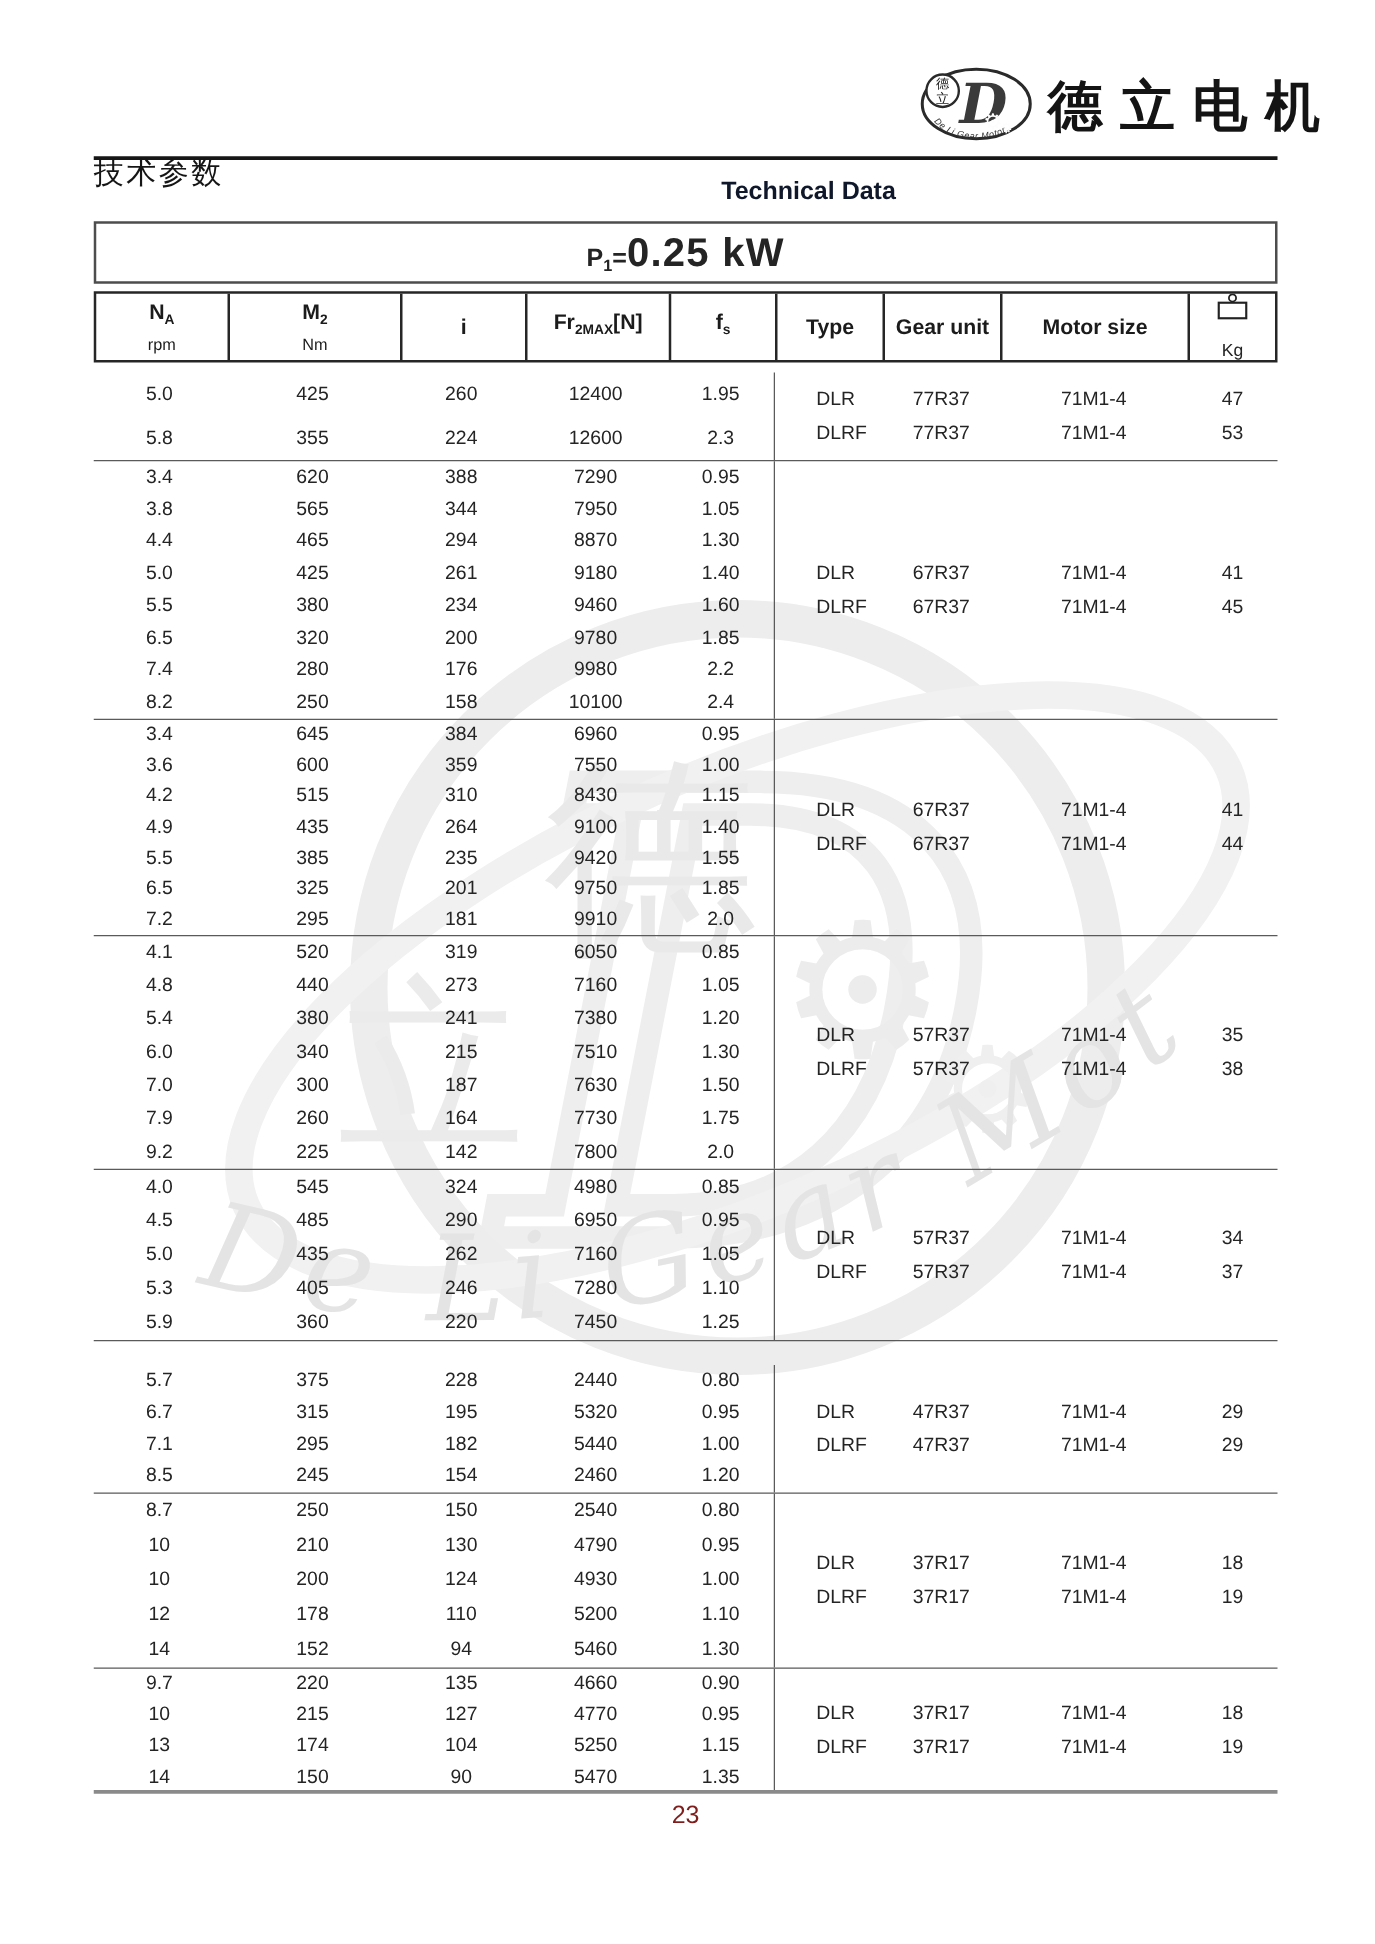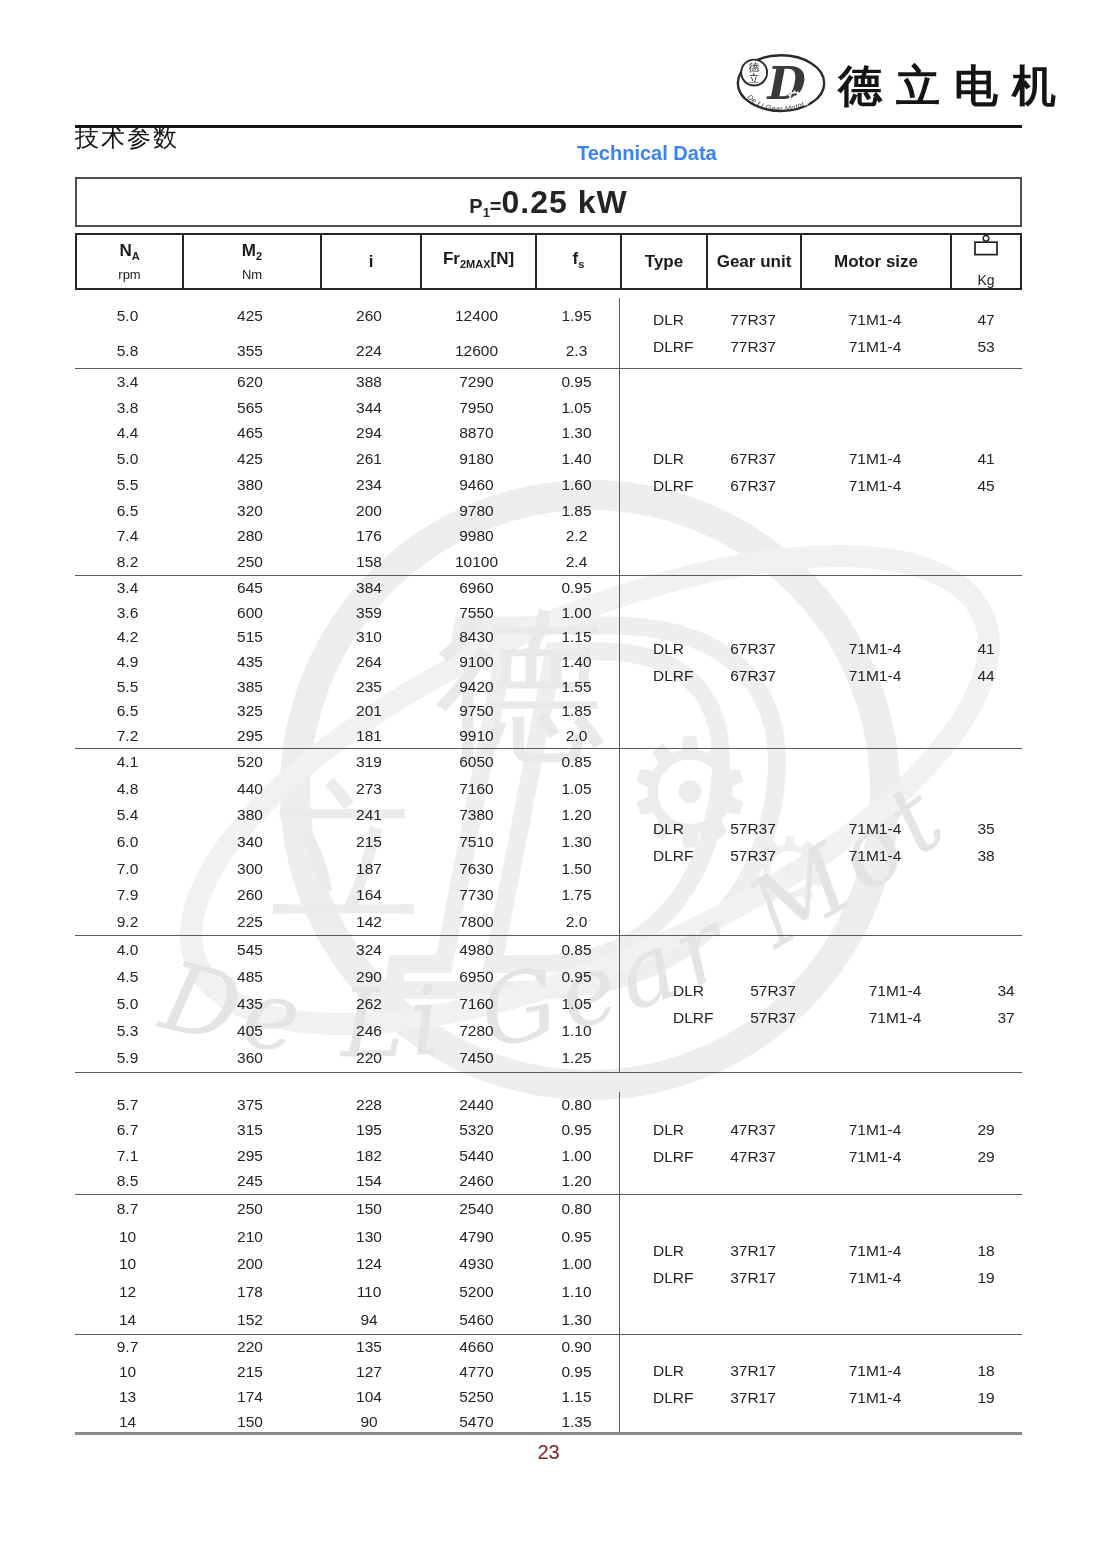--- a/index.html
+++ b/index.html
@@ -7,21 +7,21 @@
         font-family:"Liberation Sans","DejaVu Sans",sans-serif;color:#242424;overflow:hidden;}
   .wm{position:absolute;left:0;top:0;z-index:0;pointer-events:none;}
   .layer{position:absolute;inset:0;z-index:1;}
 
   
   .logo-svg{position:absolute;left:733px;top:50px;}
   .brand{position:absolute;left:838px;top:52px;font-family:"DejaVu Serif","Liberation Serif",serif;
          font-weight:bold;font-size:44px;letter-spacing:14px;color:#141414;line-height:68px;}
   .top-rule{position:absolute;left:75px;top:125px;width:947px;height:3px;background:#161616;}
   .section-cn{position:absolute;left:75px;top:122px;font-size:24px;color:#151515;letter-spacing:2px;}
-  .section-en{position:absolute;left:577px;top:142px;font-size:20px;font-weight:bold;color:#3b82f6;}
+  .section-en{position:absolute;left:577px;top:142px;font-size:20px;font-weight:bold;color:#0f172a;}
 
   
   .power-box{position:absolute;left:75px;top:177px;width:947px;height:50px;box-sizing:border-box;
              border:2px solid #4d4d4d;text-align:center;line-height:46px;}
   .p-small{font-size:20px;font-weight:bold;}
   .power-box sub{font-size:13px;font-weight:bold;}
   .p-big{font-size:32px;font-weight:bold;letter-spacing:1px;}
 
   
   .thead{position:absolute;left:75px;top:233px;width:947px;height:57px;display:flex;
@@ -370,21 +370,21 @@
               <div class="vcell v3">35</div>
             </div>
             <div class="vrow">
               <div class="vcell v0">DLRF</div>
               <div class="vcell v1">57R37</div>
               <div class="vcell v2">71M1-4</div>
               <div class="vcell v3">38</div>
             </div>
           </div>
         </div>
-        <div class="block" style="height: 137px; gap: 20px;">
+        <div class="block" style="height: 137px;">
           <div class="block-left">
             <div class="brow">
               <div class="bcell w0">4.0</div>
               <div class="bcell w1">545</div>
               <div class="bcell w2">324</div>
               <div class="bcell w3">4980</div>
               <div class="bcell w4">0.85</div>
             </div>
             <div class="brow">
               <div class="bcell w0">4.5</div>

